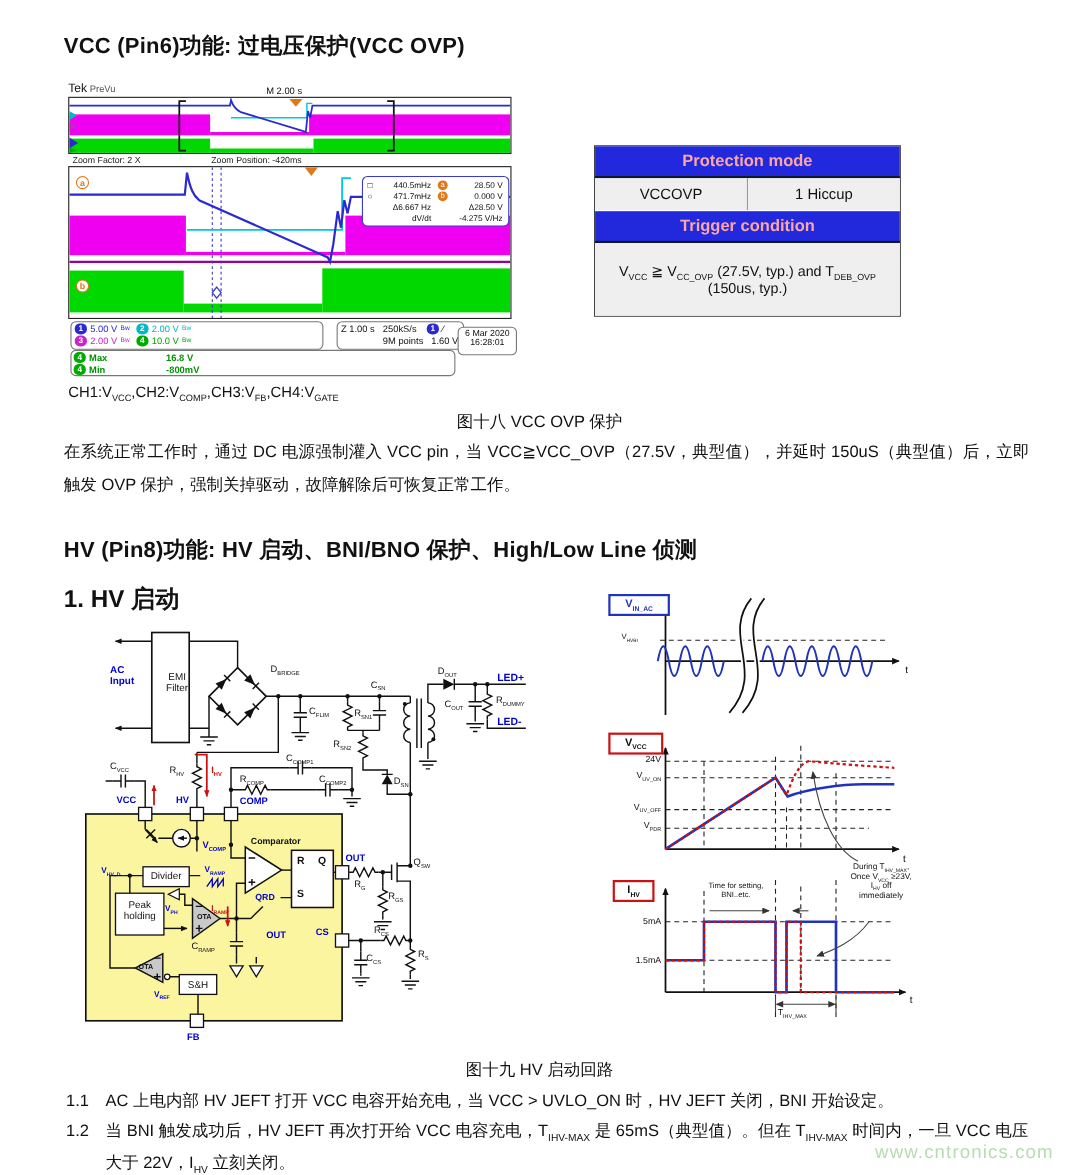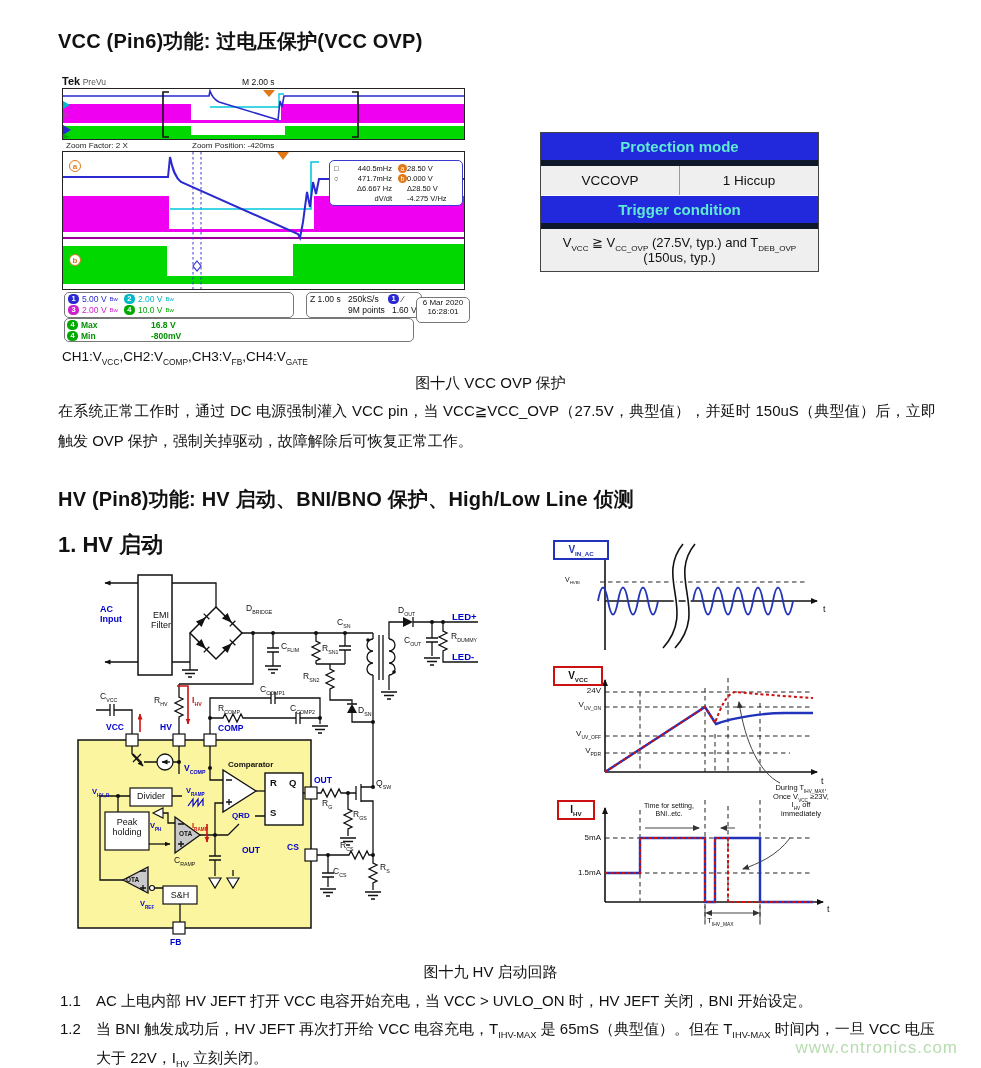--- a/index.html
+++ b/index.html
@@ -12,53 +12,53 @@
   .cap{position:absolute;width:100%;text-align:center;font-size:15px}
   .para{position:absolute;font-size:15px;line-height:30px;text-align:justify}
   .item{position:absolute;display:flex;font-size:15px;line-height:29px}
   .item .no{width:36px;flex:none}
   .item .tx{flex:1}
   sub{font-size:.62em;line-height:0}
   .watermark{position:absolute;font-size:17px;color:var(--watermark-green);letter-spacing:1px}
   
   .scope{position:absolute;left:62px;top:75px;width:403px;height:265px;background:#fff}
   .sc-head{position:absolute;left:0;top:0;width:100%;height:13px;font-size:9px}
-  .tek{font-weight:bold;font-size:11px}
+  .tek{font-weight:normal;font-size:11px}
   .prevu{color:#555;font-size:8.5px}
   .mtime{position:absolute;left:180px;top:2px;font-size:8.5px}
   .panel{position:absolute;left:0;border:1px solid #222;background:#fff;box-sizing:border-box}
   .p1{top:13px;width:403px;height:52px}
   .p2{top:76px;width:403px;height:139px;
       background-image:radial-gradient(#c9c9d6 .6px,transparent .7px);background-size:20px 14px}
   .zbar{position:absolute;left:0;top:65px;width:403px;height:11px;font-size:8px;color:#222}
   .zf{position:absolute;left:4px;top:1px}.zp{position:absolute;left:130px;top:1px}
   .mk{position:absolute;width:12px;height:12px;border-radius:50%;border:1.5px solid var(--orange);
       color:var(--orange);font-size:8px;font-weight:bold;text-align:center;line-height:12px;background:#fff;box-sizing:border-box}
   .meas{position:absolute;left:266px;top:8px;width:134px;height:46px;background:#fff;
         border:1.5px solid #3a3ad0;border-radius:5px;font-size:7.5px;padding:2px 4px;box-sizing:border-box}
   .meas .row{display:flex;align-items:center;height:10px}
-  .meas .sym{width:10px}.meas .c1{width:48px;text-align:right}.meas .c2{width:50px;}
+  .meas .sym{width:10px}.meas .c1{width:48px;text-align:right}.meas .c2{width:50px;text-align:right}
   .mbadge{width:9px;height:9px;border-radius:50%;background:var(--orange);color:#fff;
           font-size:7px;text-align:center;line-height:9px;margin-left:6px}
   .sbox{position:absolute;border:1px solid #777;border-radius:5px;background:#fff;font-size:8.5px}
   .srow{display:flex;align-items:center;height:11px;padding:0 3px}
   .badge{display:inline-block;width:11px;height:10px;border-radius:45%;color:#fff;font-size:7.5px;
          font-weight:bold;text-align:center;line-height:10px;margin-right:3px;flex:none}
   .b1{background:var(--ch1)}.b2{background:var(--ch2)}.b3{background:var(--ch3)}.b4{background:var(--ch4)}
   .v1{color:var(--ch1)}.v2{color:var(--ch2)}.v3{color:var(--ch3)}.v4{color:var(--ch4)}
   .bw{font-size:6px;vertical-align:super;margin:0 6px 0 3px}
   .statline{display:flex;align-items:center;height:11px;color:#009100;font-weight:bold}
   
   .ptable{position:absolute;left:540px;top:132px;width:277px;border:1px solid #444;font-size:13.5px}
-  .t-h{background:var(--accent-blue);color:#5eead4;font-weight:bold;text-align:center;
-       font-size:15px;padding:5px 0;border-bottom:6px solid #0f172a}
+  .t-h{background:var(--accent-blue);color:#fca5a5;font-weight:bold;text-align:center;
+       font-size:15px;padding:5px 0;border-bottom:2px solid #0f172a}
   .t-row{display:flex;background:#efefef;border-bottom:1px solid #fff}
   .t-c{flex:1;text-align:center;padding:7px 0}
   .t-c + .t-c{border-left:1px solid #999}
-  .t-trig{background:#efefef;text-align:center;padding:6px 4px;white-space:pre-wrap;font-size:13px}
+  .t-trig{background:#efefef;text-align:center;padding:18px 4px;white-space:pre-wrap;font-size:13px}
   
   .lbl{position:absolute;font-size:8.5px;line-height:1.15;white-space:pre-line}
   .c-blue{color:var(--label-blue);font-weight:bold}
   .c-red{color:var(--red);font-weight:bold}
   .ctr{text-align:center}
   
   .w{stroke:#111;stroke-width:1.3;fill:none}
   .w2{stroke:#111;stroke-width:1.6;fill:none}
   .rd{stroke:var(--red);stroke-width:1.6;fill:none}
   .dot{fill:#111}

